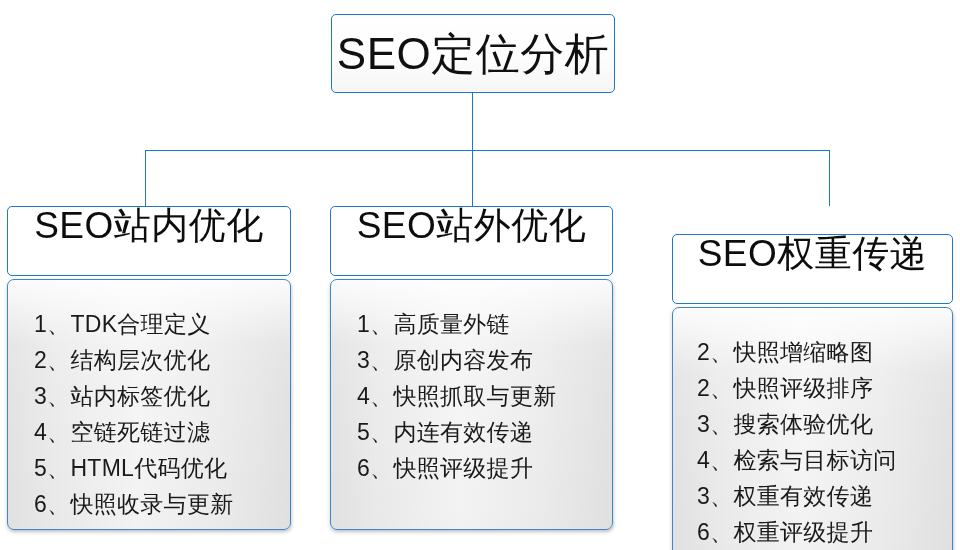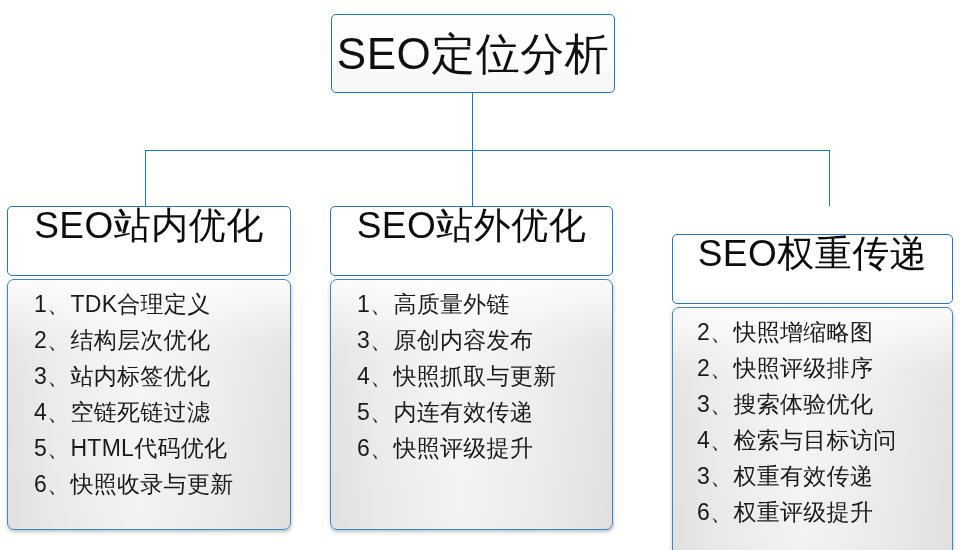--- a/index.html
+++ b/index.html
@@ -85,21 +85,21 @@
   .col-body {
     box-sizing: border-box;
     margin-top: 3px;
     height: 251px;
     border: 1.3px solid #3c86cc;
     border-radius: 7px;
     background:
       linear-gradient(180deg, rgba(255,255,255,0.88) 0%, rgba(255,255,255,0.10) 26%, rgba(255,255,255,0) 48%, rgba(0,0,0,0.012) 100%),
       linear-gradient(90deg, #e3e3e3 0%, #ebebeb 16%, #f5f5f5 46%, #ededed 74%, #e2e2e2 100%);
     box-shadow: 0 2px 4px rgba(0,0,0,0.16), 1px 2px 3px rgba(0,0,0,0.10);
-    padding: 6px 0 10px 0;
+    padding: 26px 0 10px 0;
     display: flex;
     flex-direction: column;
     justify-content: flex-start;
   }
   .col-list {
     list-style: none;
     margin: 0;
     padding: 0 0 0 26px;
   }
   .col-list li {

